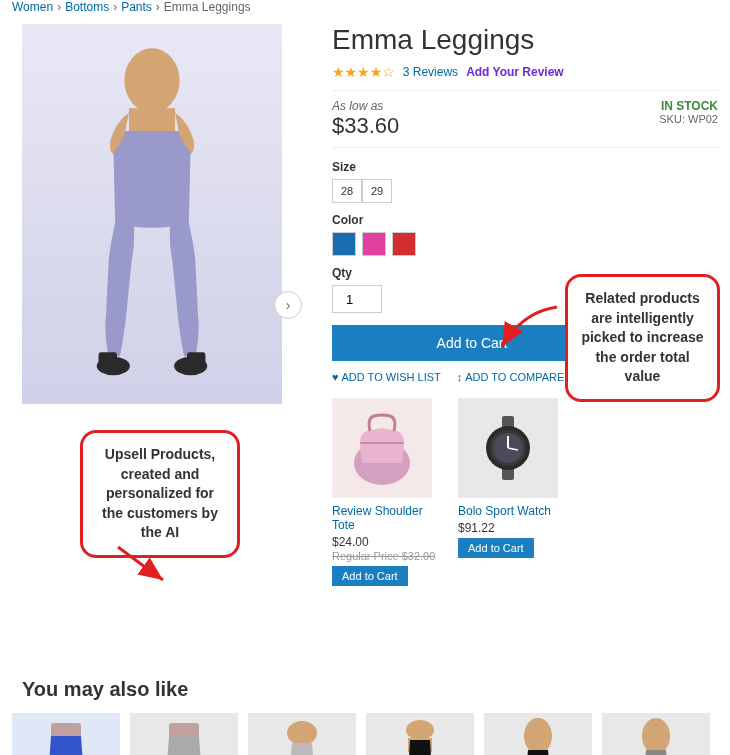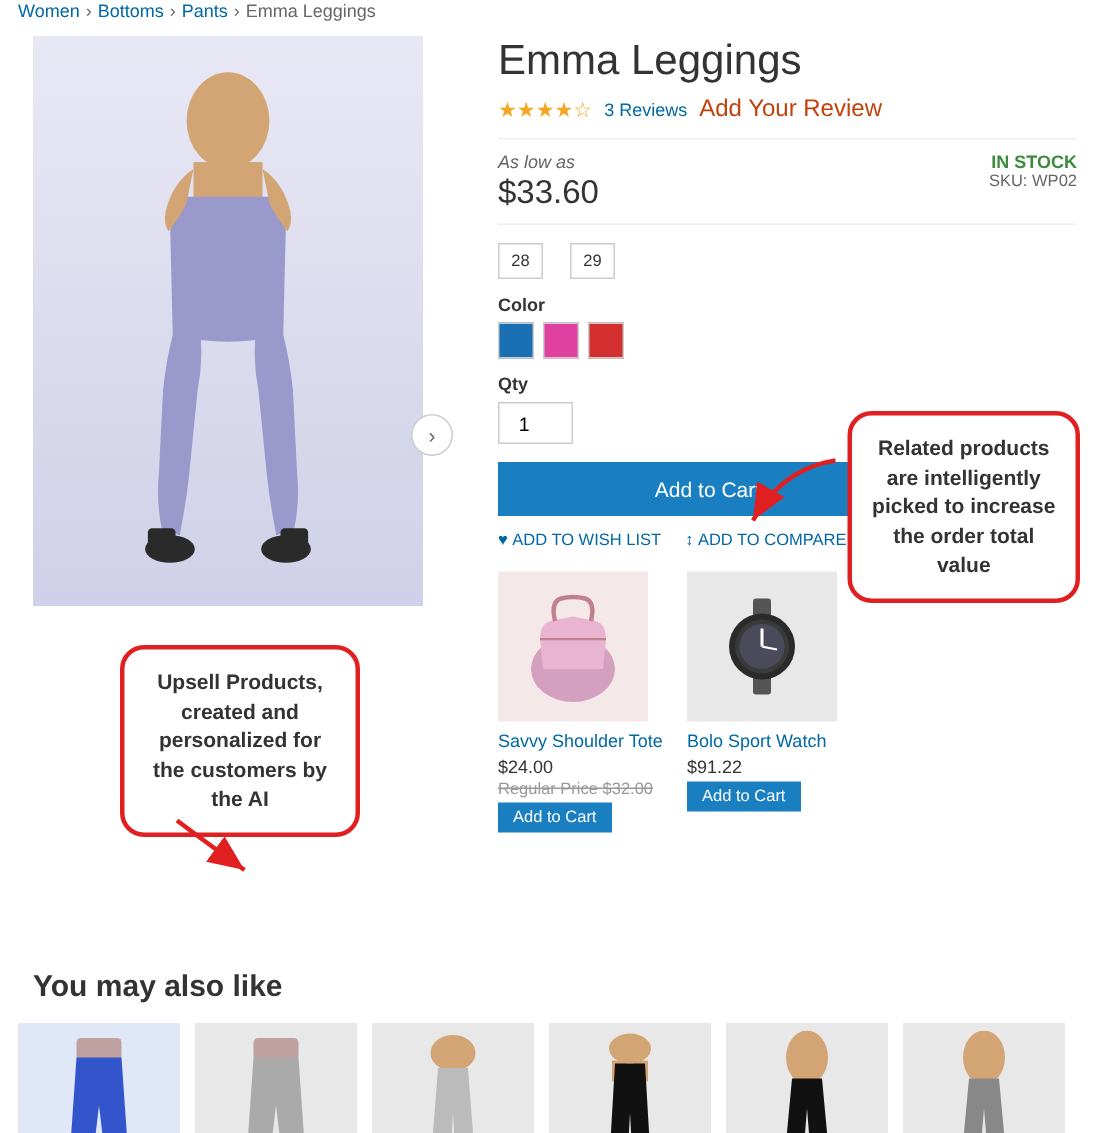--- a/index.html
+++ b/index.html
@@ -18,33 +18,33 @@
     .product-image { width: 260px; height: 380px; background: linear-gradient(180deg, #e8e8f5 0%, #d0d0e8 100%); display: flex; align-items: center; justify-content: center; overflow: hidden; margin-left: 10px; }
     .product-image svg { width: 200px; height: 350px; }
     .nav-arrow { position: absolute; right: 10px; top: 50%; transform: translateY(-50%); width: 28px; height: 28px; border: 1px solid #ccc; border-radius: 50%; background: #fff; display: flex; align-items: center; justify-content: center; cursor: pointer; font-size: 14px; color: #666; z-index: 10; }
 
     
     .product-info { flex: 1; padding-left: 20px; padding-top: 0; }
     .product-title { font-size: 28px; font-weight: 400; color: #333; margin-bottom: 8px; }
     .rating-row { display: flex; align-items: center; gap: 8px; margin-bottom: 10px; }
     .stars { color: #f5a623; font-size: 14px; }
     .review-count { color: #0068a5; font-size: 12px; text-decoration: none; }
-    .add-review { color: #c2410c; font-size: 16px; text-decoration: none; }
+    .add-review { color: #6d28d9; font-size: 12px; text-decoration: none; font-weight: bold; }
 
     .price-section { border-top: 1px solid #eee; border-bottom: 1px solid #eee; padding: 8px 0; margin-bottom: 12px; display: flex; justify-content: space-between; align-items: flex-start; }
     .price-left .as-low-as { font-size: 12px; color: #666; font-style: italic; }
     .price-left .price { font-size: 22px; color: #333; font-weight: 400; }
     .price-right { text-align: right; }
     .in-stock { color: #3d8b3d; font-weight: 600; font-size: 12px; }
     .sku { font-size: 11px; color: #666; }
 
     
     .option-section { margin-bottom: 10px; }
     .option-label { font-size: 12px; font-weight: 600; color: #333; margin-bottom: 5px; }
-    .size-options { display: flex; gap: 18px; }
+    .size-options { display: flex; gap: 0; }
     .size-btn { width: 30px; height: 24px; border: 1px solid #ccc; background: #fff; font-size: 11px; cursor: pointer; color: #333; }
 
     .color-options { display: flex; gap: 6px; }
     .color-swatch { width: 24px; height: 24px; border: 1px solid #ccc; cursor: pointer; }
     .color-blue { background: #1a6fb3; }
     .color-pink { background: #e040a0; }
     .color-red { background: #d32f2f; }
 
     .qty-section { margin-bottom: 12px; }
     .qty-input { width: 50px; height: 28px; border: 1px solid #ccc; text-align: center; font-size: 13px; }
@@ -141,20 +141,21 @@
           <div class="price">$33.60</div>
         </div>
         <div class="price-right">
           <div class="in-stock">IN STOCK</div>
           <div class="sku"><span>SKU:</span> <span>WP02</span></div>
         </div>
       </div>
 
       
       <div class="option-section">
+        <div class="option-label">Size</div>
         <div class="size-options">
           <button class="size-btn">28</button>
           <button class="size-btn">29</button>
         </div>
       </div>
 
       
       <div class="option-section">
         <div class="option-label">Color</div>
         <div class="color-options">
@@ -188,21 +189,21 @@
 
         <div class="related-product">
           <div class="related-product-img">
             <svg viewBox="0 0 80 80" width="80" height="80">
               <ellipse cx="40" cy="55" rx="28" ry="22" fill="#d4a0c0"></ellipse>
               <path d="M20,55 L18,35 Q18,25 25,23 L40,20 L55,23 Q62,25 62,35 L60,55 Z" fill="#e8b4d0"></path>
               <path d="M28,23 Q25,10 32,8 Q40,6 48,8 Q55,10 52,23" stroke="#c08090" stroke-width="3" fill="none"></path>
               <line x1="18" y1="35" x2="62" y2="35" stroke="#c08090" stroke-width="1.5"></line>
             </svg>
           </div>
-          <div class="related-product-name">Savvy Shoulder Tote</div>
+          <div class="related-product-name">Review Shoulder Tote</div>
           <div class="related-product-price">
             <span>$24.00</span><br>
             <span class="regular">Regular Price $32.00</span>
           </div>
           <button class="related-add-btn">Add to Cart</button>
         </div>
 
         <div class="related-product">
           <div class="related-product-img watch">
             <svg viewBox="0 0 80 80" width="80" height="80">

